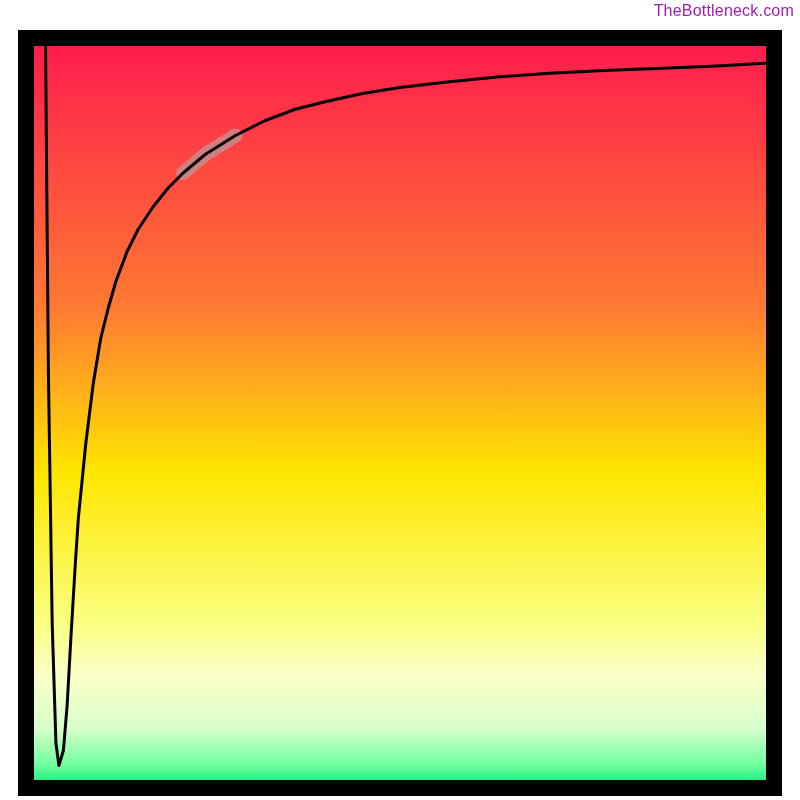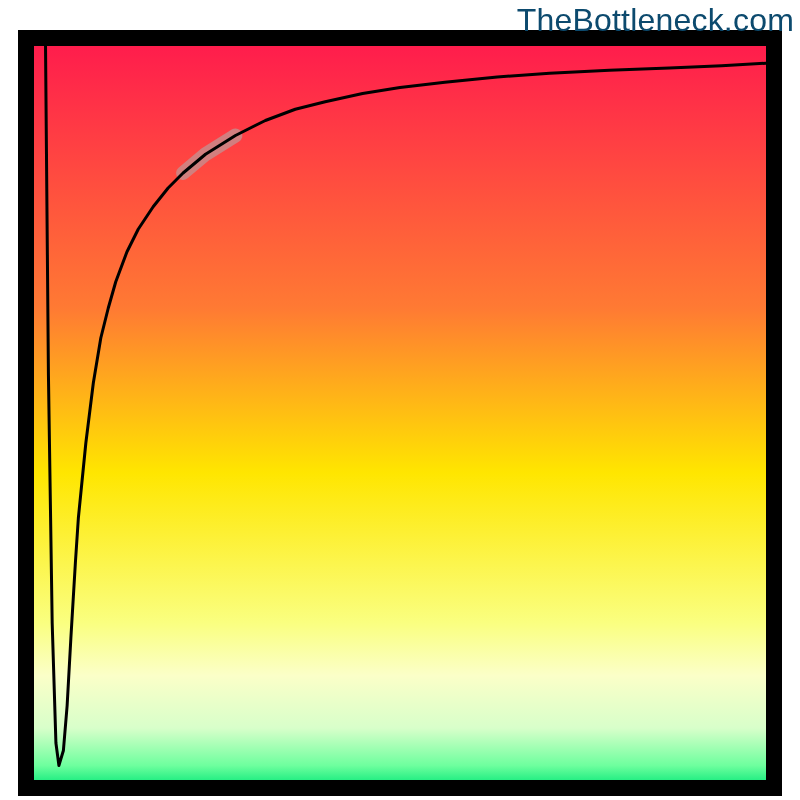--- a/index.html
+++ b/index.html
@@ -13,22 +13,22 @@
   }
   .root {
     position: relative;
     width: 800px;
     height: 800px;
   }
   .watermark {
     position: absolute;
     top: 2px;
     right: 6px;
-    color: #0c4a6e;
-    font-size: 32px;
+    color: #a21caf;
+    font-size: 16px;
     font-weight: 400;
     letter-spacing: 0.2px;
     z-index: 50;
     margin-left: 12px;
   }
   .chart-area {
     position: absolute;
     left: 18px;
     top: 30px;
     width: 764px;

